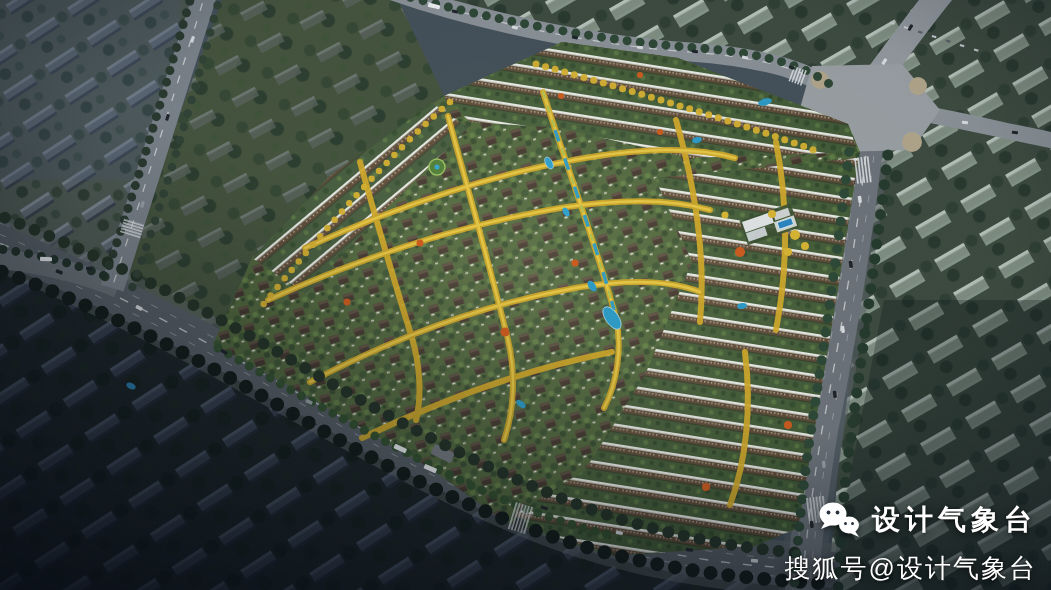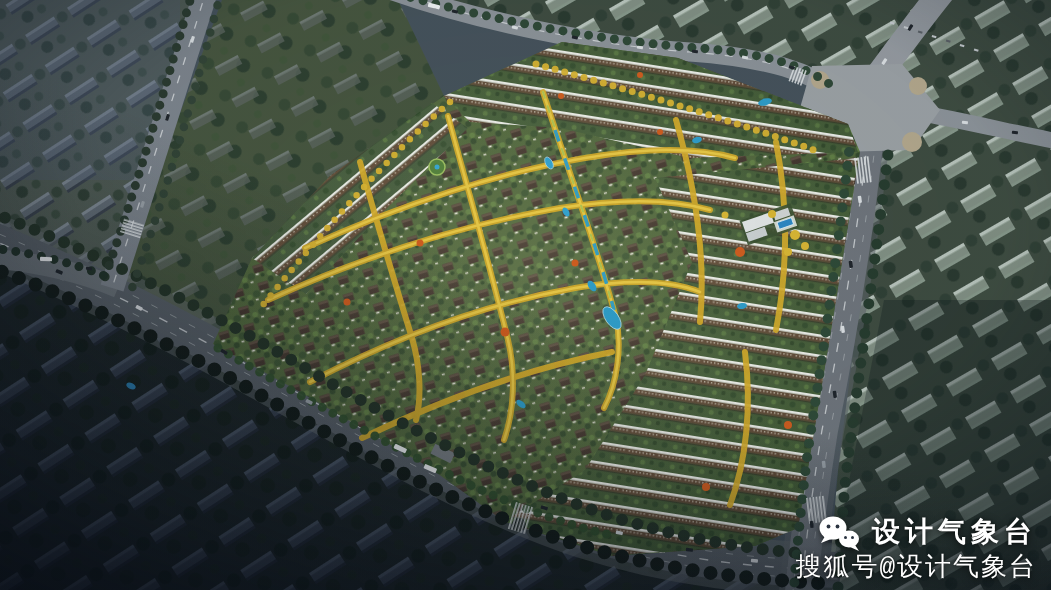--- a/index.html
+++ b/index.html
@@ -1,24 +1,24 @@
 <!DOCTYPE html>
 <html><head>
 <meta charset="utf-8">
 <style>
   html,body{margin:0;padding:0;background:#10161f;}
   #stage{position:relative;width:1051px;height:590px;overflow:hidden;
-         font-family:Liberation Mono, monospace;background:#15803d;}
+         font-family:Liberation Sans, sans-serif;background:#15803d;}
   #stage svg.scene{position:absolute;inset:0;display:block;}
   .watermark{position:absolute;right:14px;bottom:8px;text-align:right;color:#ffffff;
              line-height:1.05;pointer-events:none;}
   .wm-row1{display:flex;align-items:center;justify-content:flex-end;gap:10px;}
   .wm-line1{font-size:28px;font-weight:600;letter-spacing:5px;
             text-shadow:0 2px 8px rgba(0,0,0,.75),0 0 2px rgba(0,0,0,.6);}
-  .wm-line2{font-size:26px;font-weight:500;letter-spacing:2px;margin-top:2px;
+  .wm-line2{font-size:26px;font-weight:500;letter-spacing:2px;margin-top:16px;
             text-shadow:0 2px 8px rgba(0,0,0,.75),0 0 2px rgba(0,0,0,.6);}
   .wm-icon{width:44px;height:38px;flex:0 0 auto;filter:drop-shadow(0 2px 3px rgba(0,0,0,.6));}
 </style>
 </head>
 <body>
 
 <div id="stage">
 <svg class="scene" viewBox="0 0 1051 590" width="1051" height="590" aria-hidden="true">
   <defs>
     <pattern id="villaPat" width="26" height="18" patternUnits="userSpaceOnUse" patternTransform="rotate(-17)">

